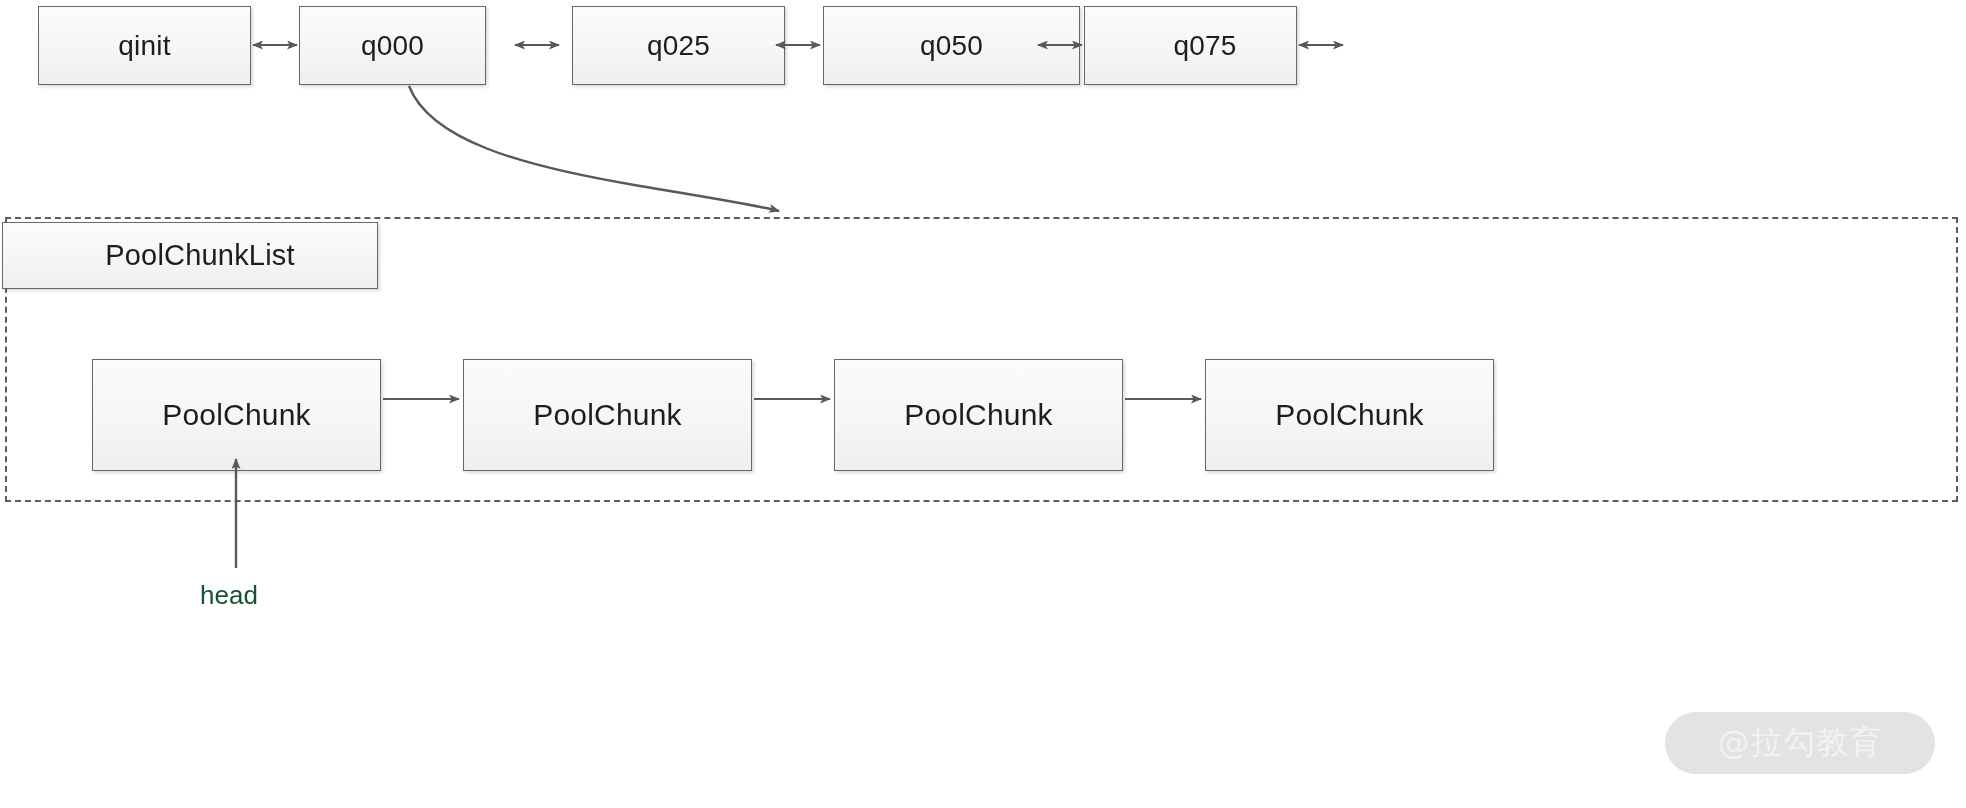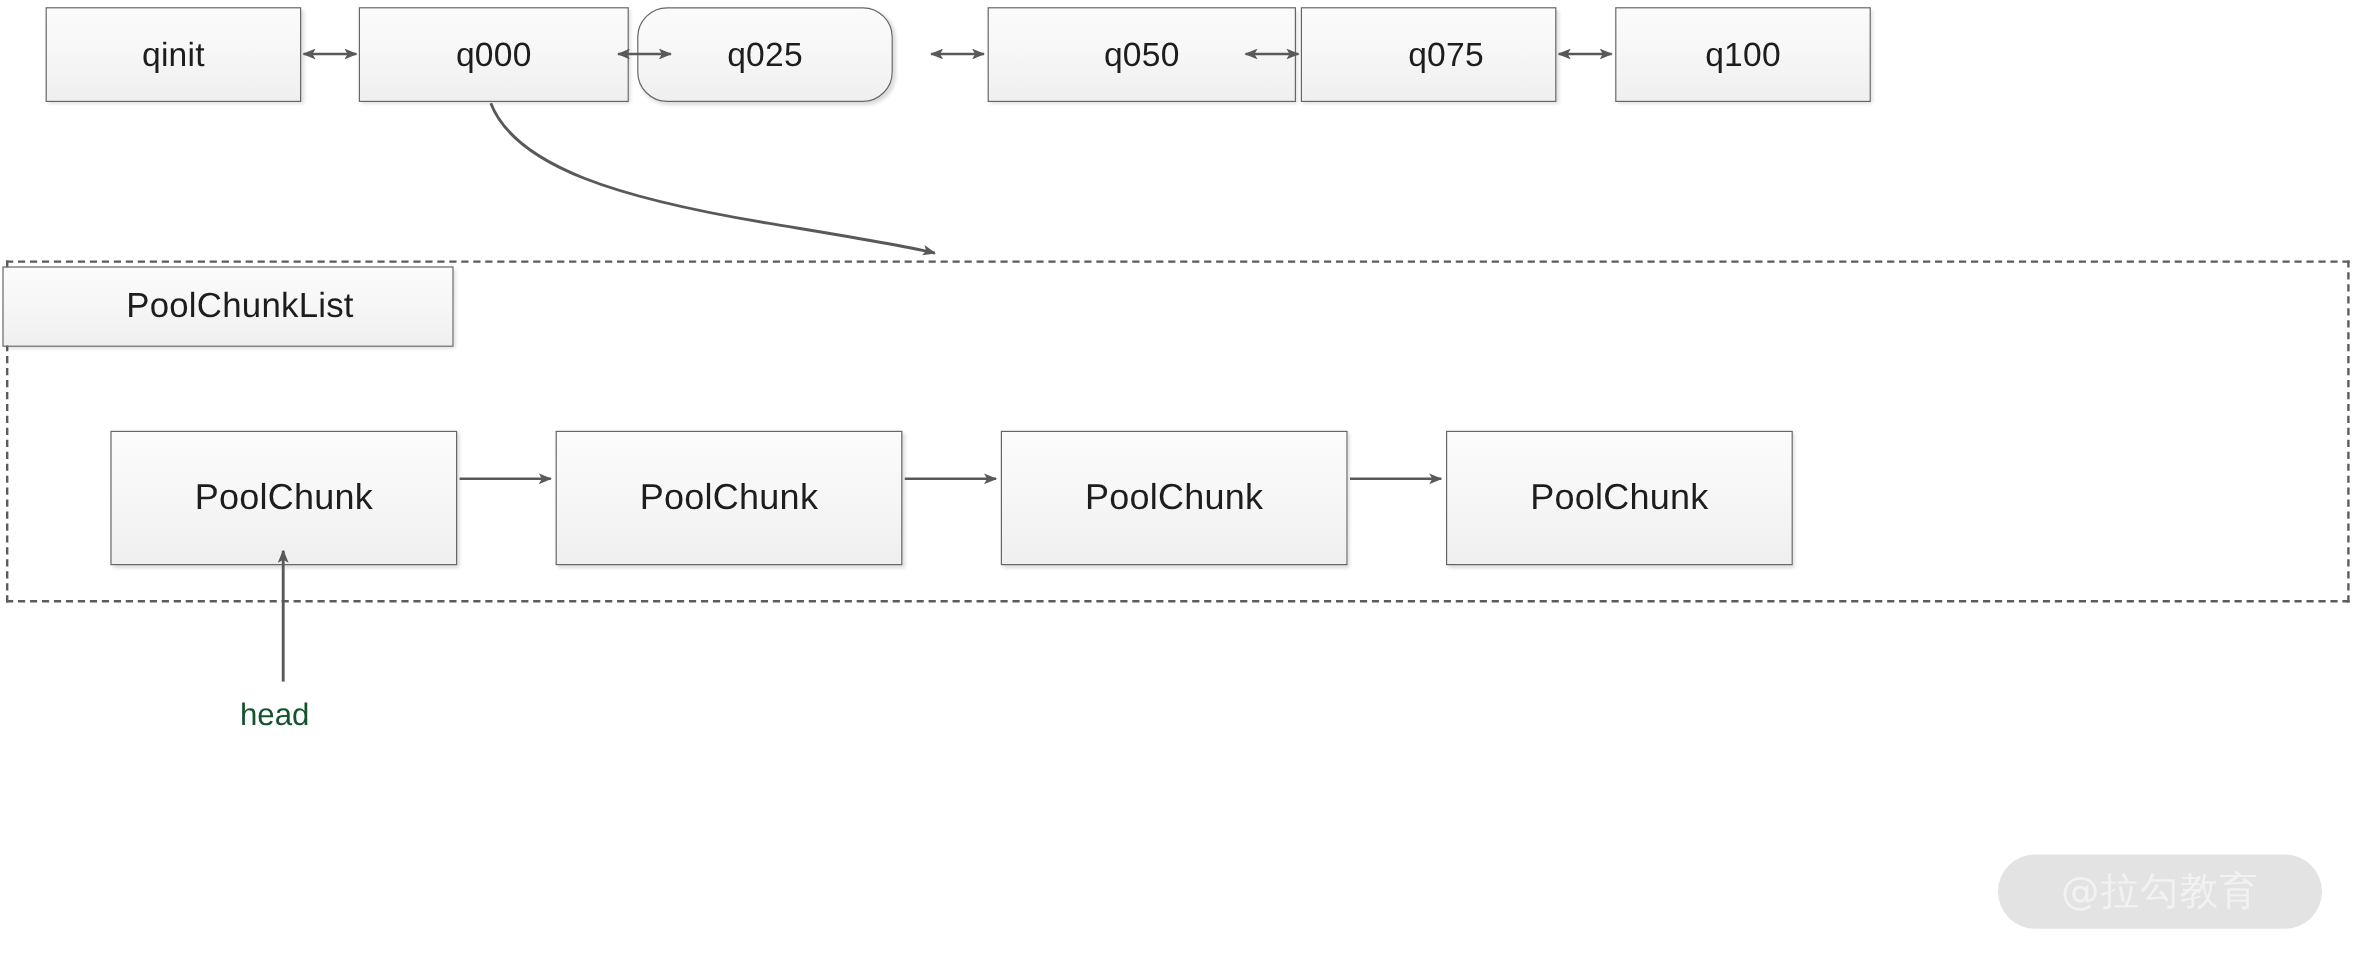--- a/index.html
+++ b/index.html
@@ -124,34 +124,31 @@
 </head>
 <body>
 
 <div id="stage">
 
   <div class="dashed-container"></div>
 
   <div class="node queue-node" style="left:38px; width:213px;text-align:center;">
     <span class="node-label">qinit</span>
   </div>
-  <div class="node queue-node" style="left:299px; width:225px;">
+  <div class="node queue-node" style="left:299px; width:187px;">
     <span class="node-label">q000</span>
   </div>
-  <div class="node queue-node" style="left:531px; width:213px;border-radius:25px;">
+  <div class="node queue-node" style="left:572px; width:213px;">
     <span class="node-label">q025</span>
   </div>
   <div class="node queue-node" style="left:823px; width:257px;">
     <span class="node-label">q050</span>
   </div>
   <div class="node queue-node" style="left:1084px; width:213px;padding-left:29px;">
     <span class="node-label">q075</span>
-  </div>
-  <div class="node queue-node" style="left:1346px; width:213px;">
-    <span class="node-label">q100</span>
   </div>
 
   <div class="node list-title-box">
     <span class="node-label">PoolChunkList</span>
   </div>
 
   <div class="node chunk-node" style="left:92px; width:289px;">
     <span class="node-label">PoolChunk</span>
   </div>
   <div class="node chunk-node" style="left:463px; width:289px;">

